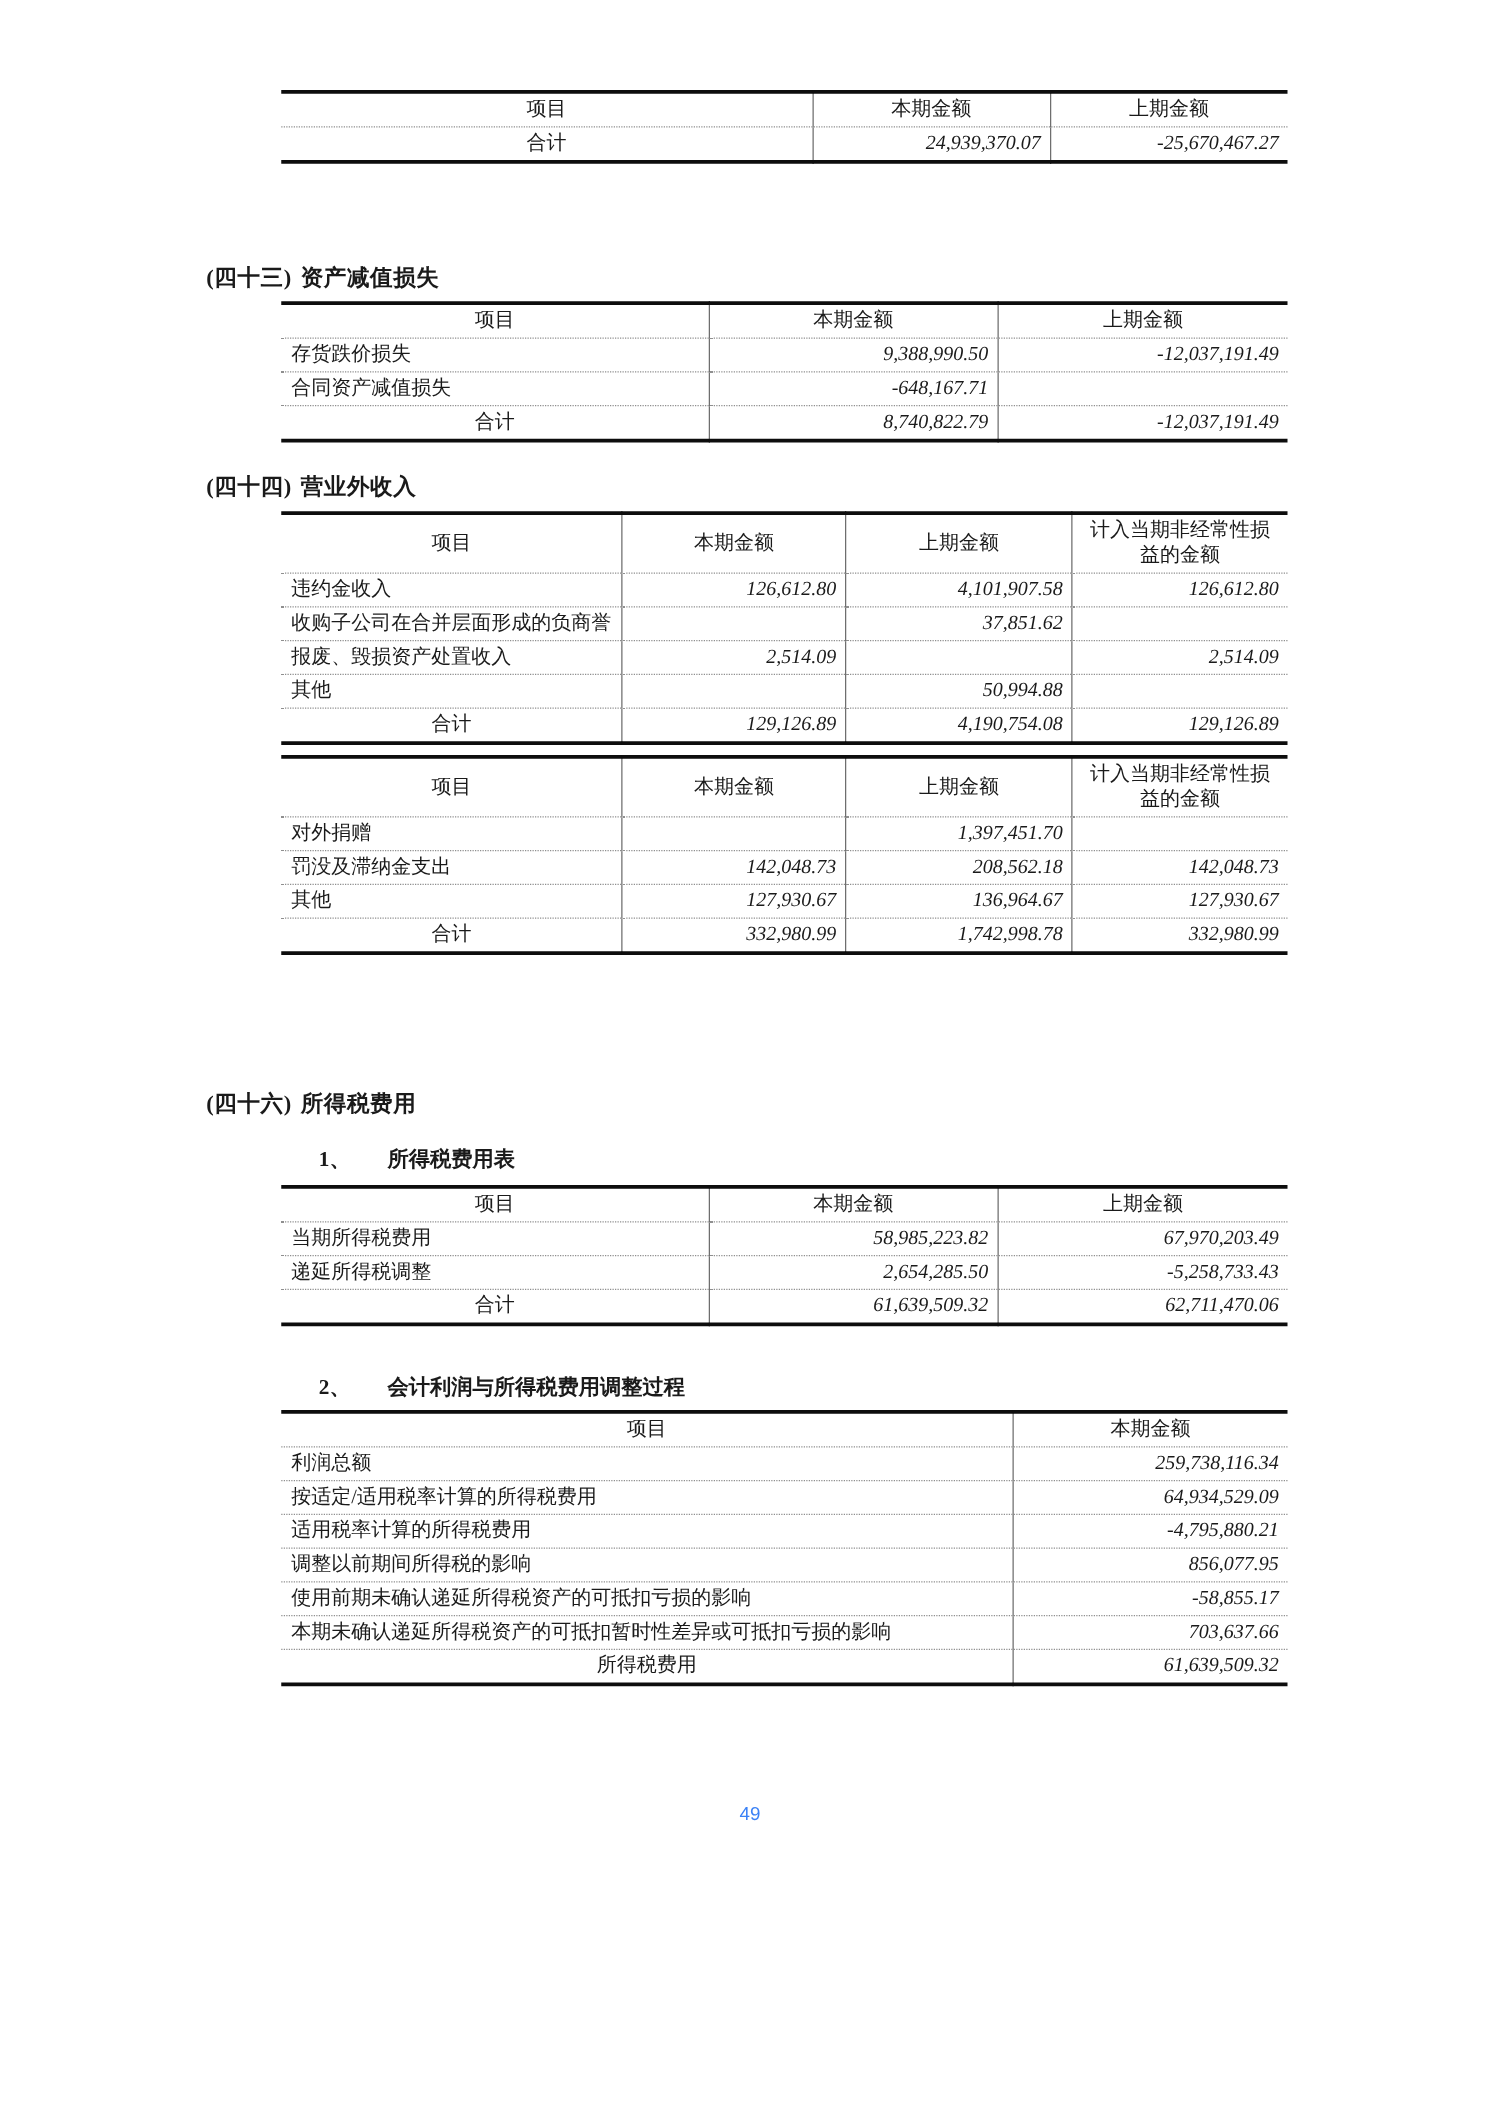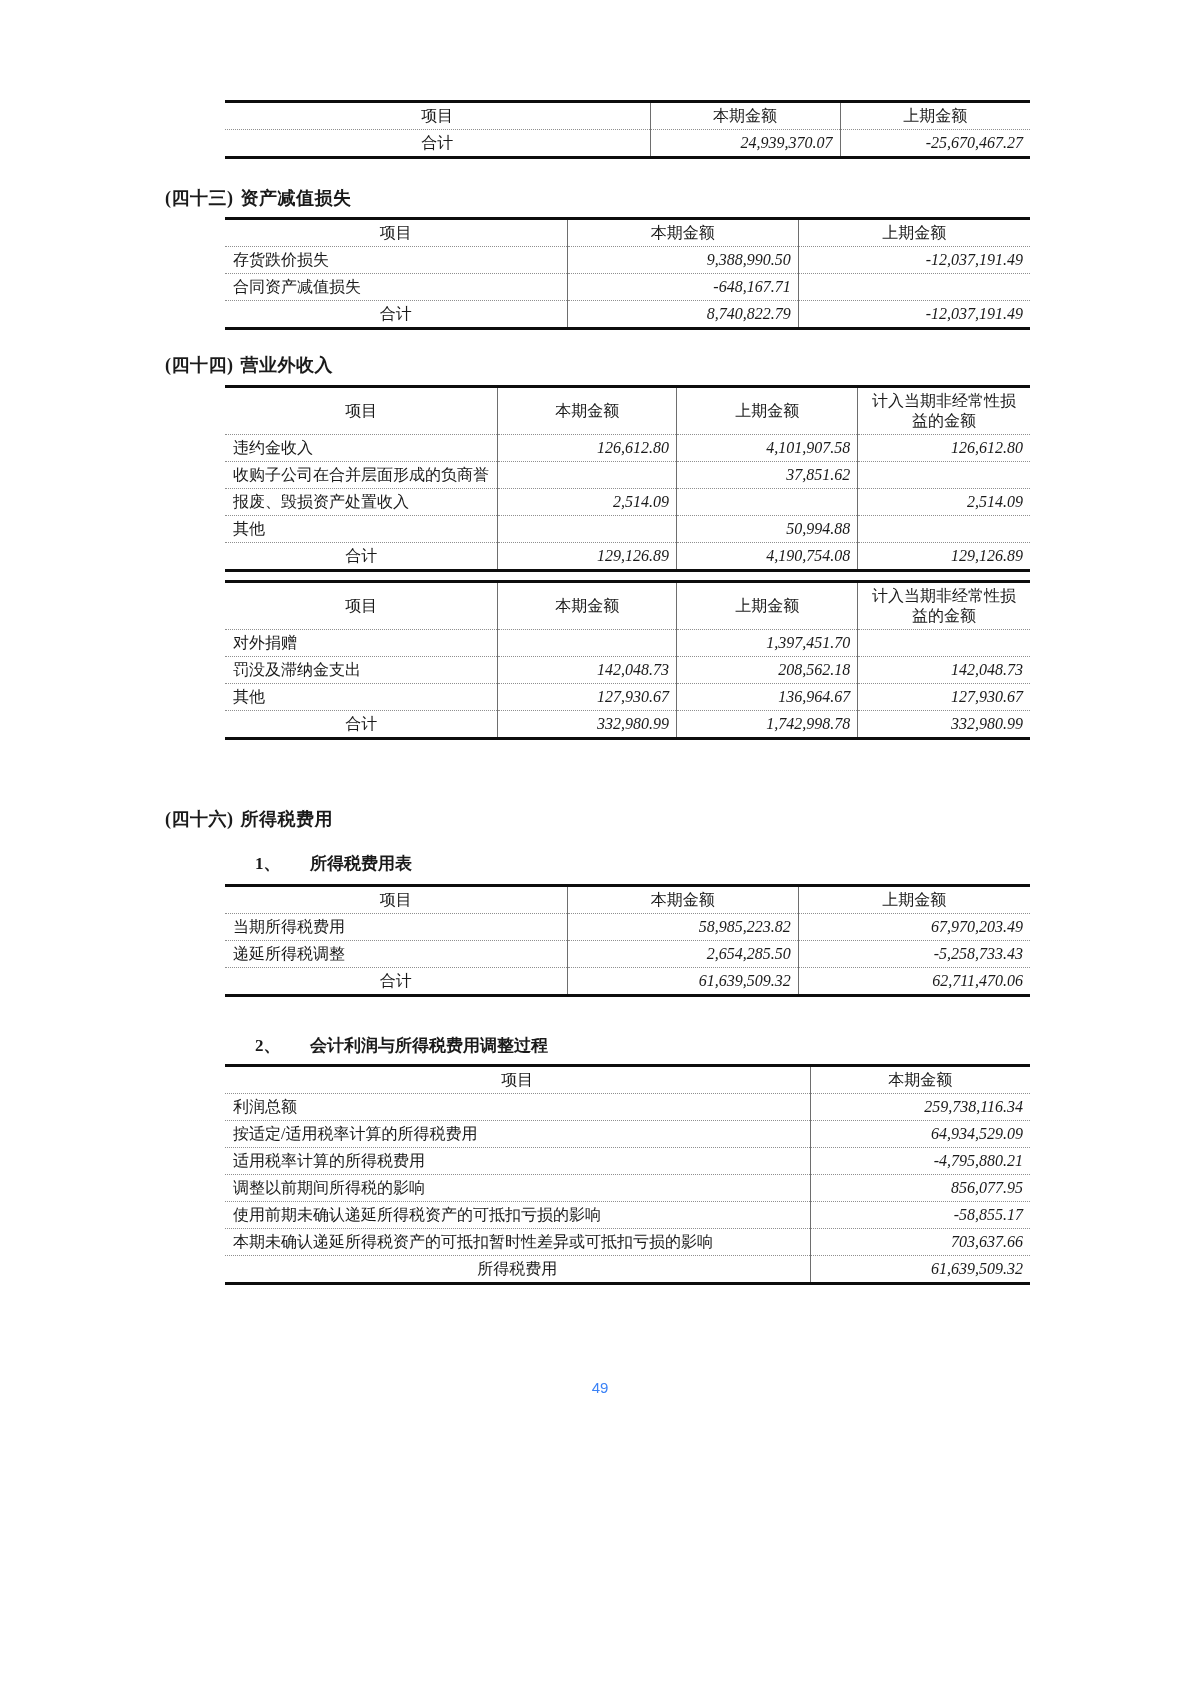--- a/index.html
+++ b/index.html
@@ -3,21 +3,21 @@
 <meta charset="utf-8">
 <style>
   html,body{margin:0;padding:0;}
   body{
     width:1200px;height:1697px;
     background:#ffffff;
     color:#1a1a1a;
     font-family:"Liberation Serif","DejaVu Serif",serif;
     overflow:hidden;
   }
-  .content{padding-top:100px;}
+  .content{padding-top:72px;}
 
   
   .sec-head{
     margin:0 0 0 165px;
     font-size:18px;font-weight:bold;line-height:23px;
     letter-spacing:.5px;
   }
   .sec-head .num{margin-right:7px;}
   .sub-head{
     margin-left:255px;
@@ -54,27 +54,27 @@
   .cols-three col:nth-child(3){width:28.8%;}
   .cols-four col:nth-child(1){width:33.9%;}
   .cols-four col:nth-child(2){width:22.2%;}
   .cols-four col:nth-child(3){width:22.5%;}
   .cols-four col:nth-child(4){width:21.4%;}
   .cols-two col:nth-child(1){width:72.7%;}
   .cols-two col:nth-child(2){width:27.3%;}
 
   
   .mt-t0{margin-top:0;}
-  .mt-h43{margin-top:28px;}
+  .mt-h43{margin-top:80px;}
   .mt-t43{margin-top:7px;}
   .mt-h44{margin-top:24px;}
   .mt-t44{margin-top:8px;}
   .mt-h45{margin-top:54px;}
   .mt-t45{margin-top:8px;}
-  .mt-h46{margin-top:68px;}
+  .mt-h46{margin-top:108px;}
   .mt-sub1{margin-top:22px;}
   .mt-t46a{margin-top:9px;}
   .mt-sub2{margin-top:38px;}
   .mt-t46b{margin-top:7px;}
 
   .page-footer{
     margin-top:94px;
     width:1200px;text-align:center;
     font-family:"Liberation Sans","DejaVu Sans",sans-serif;
     font-size:15px;color:#3b82f6;

